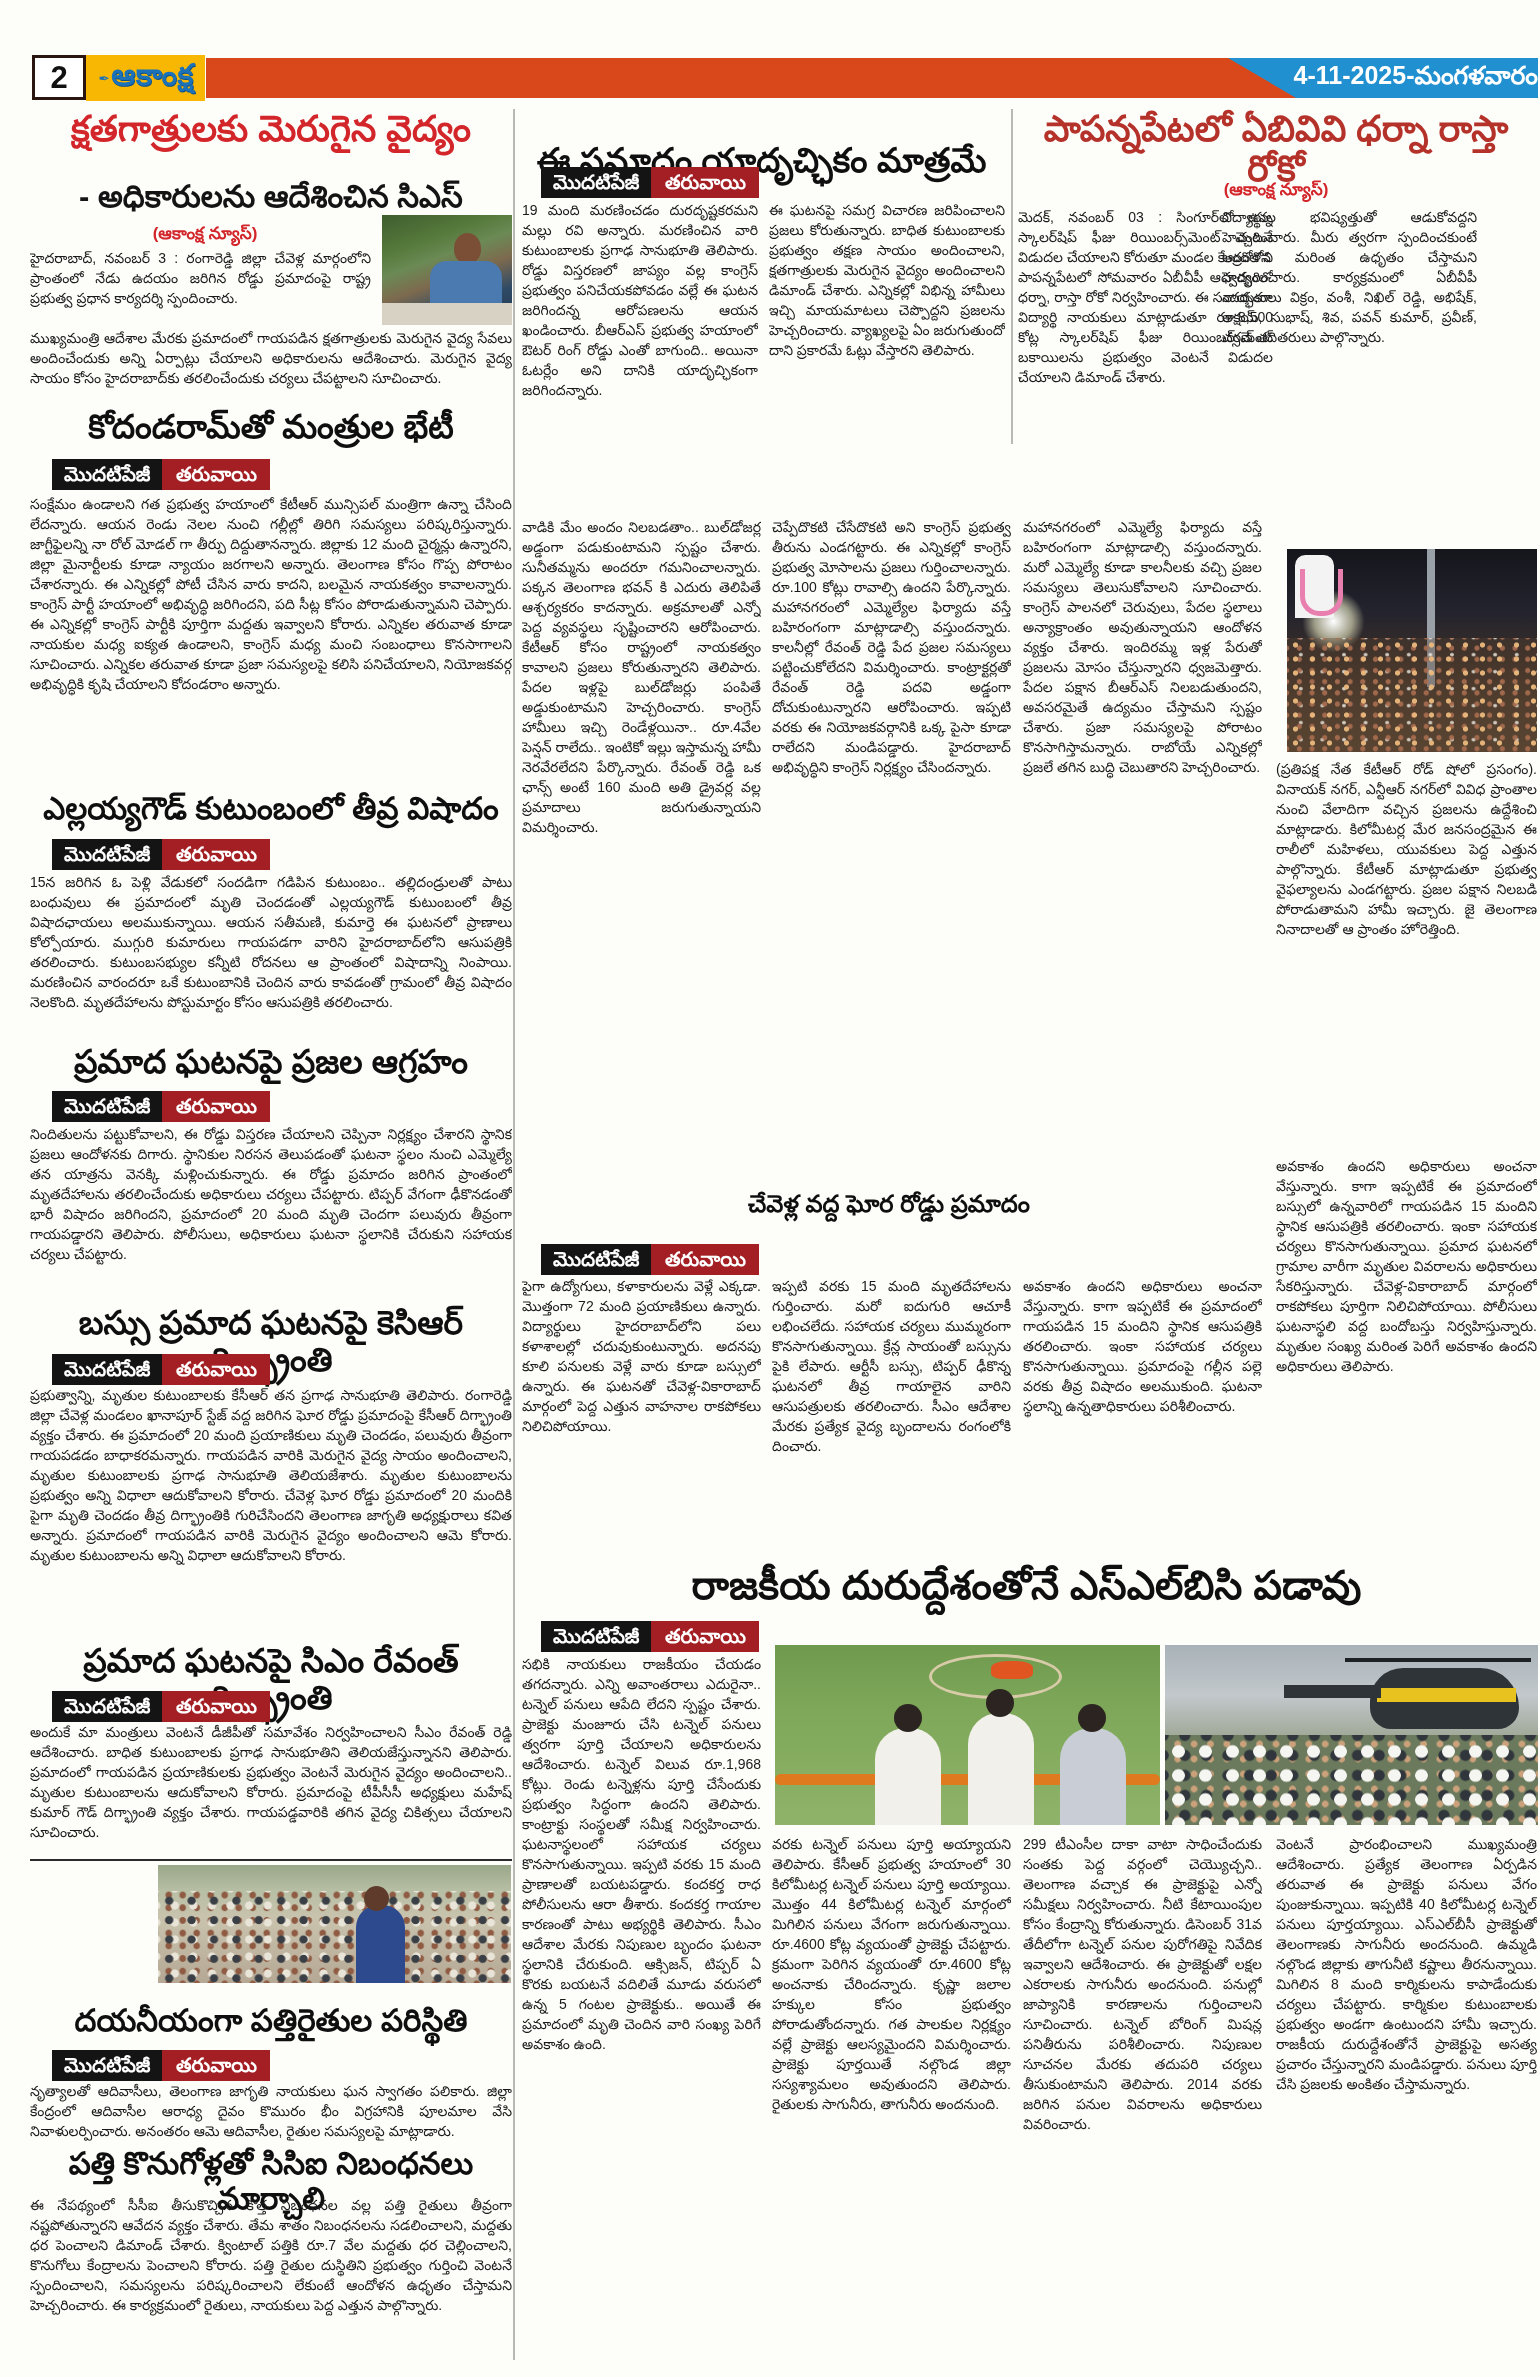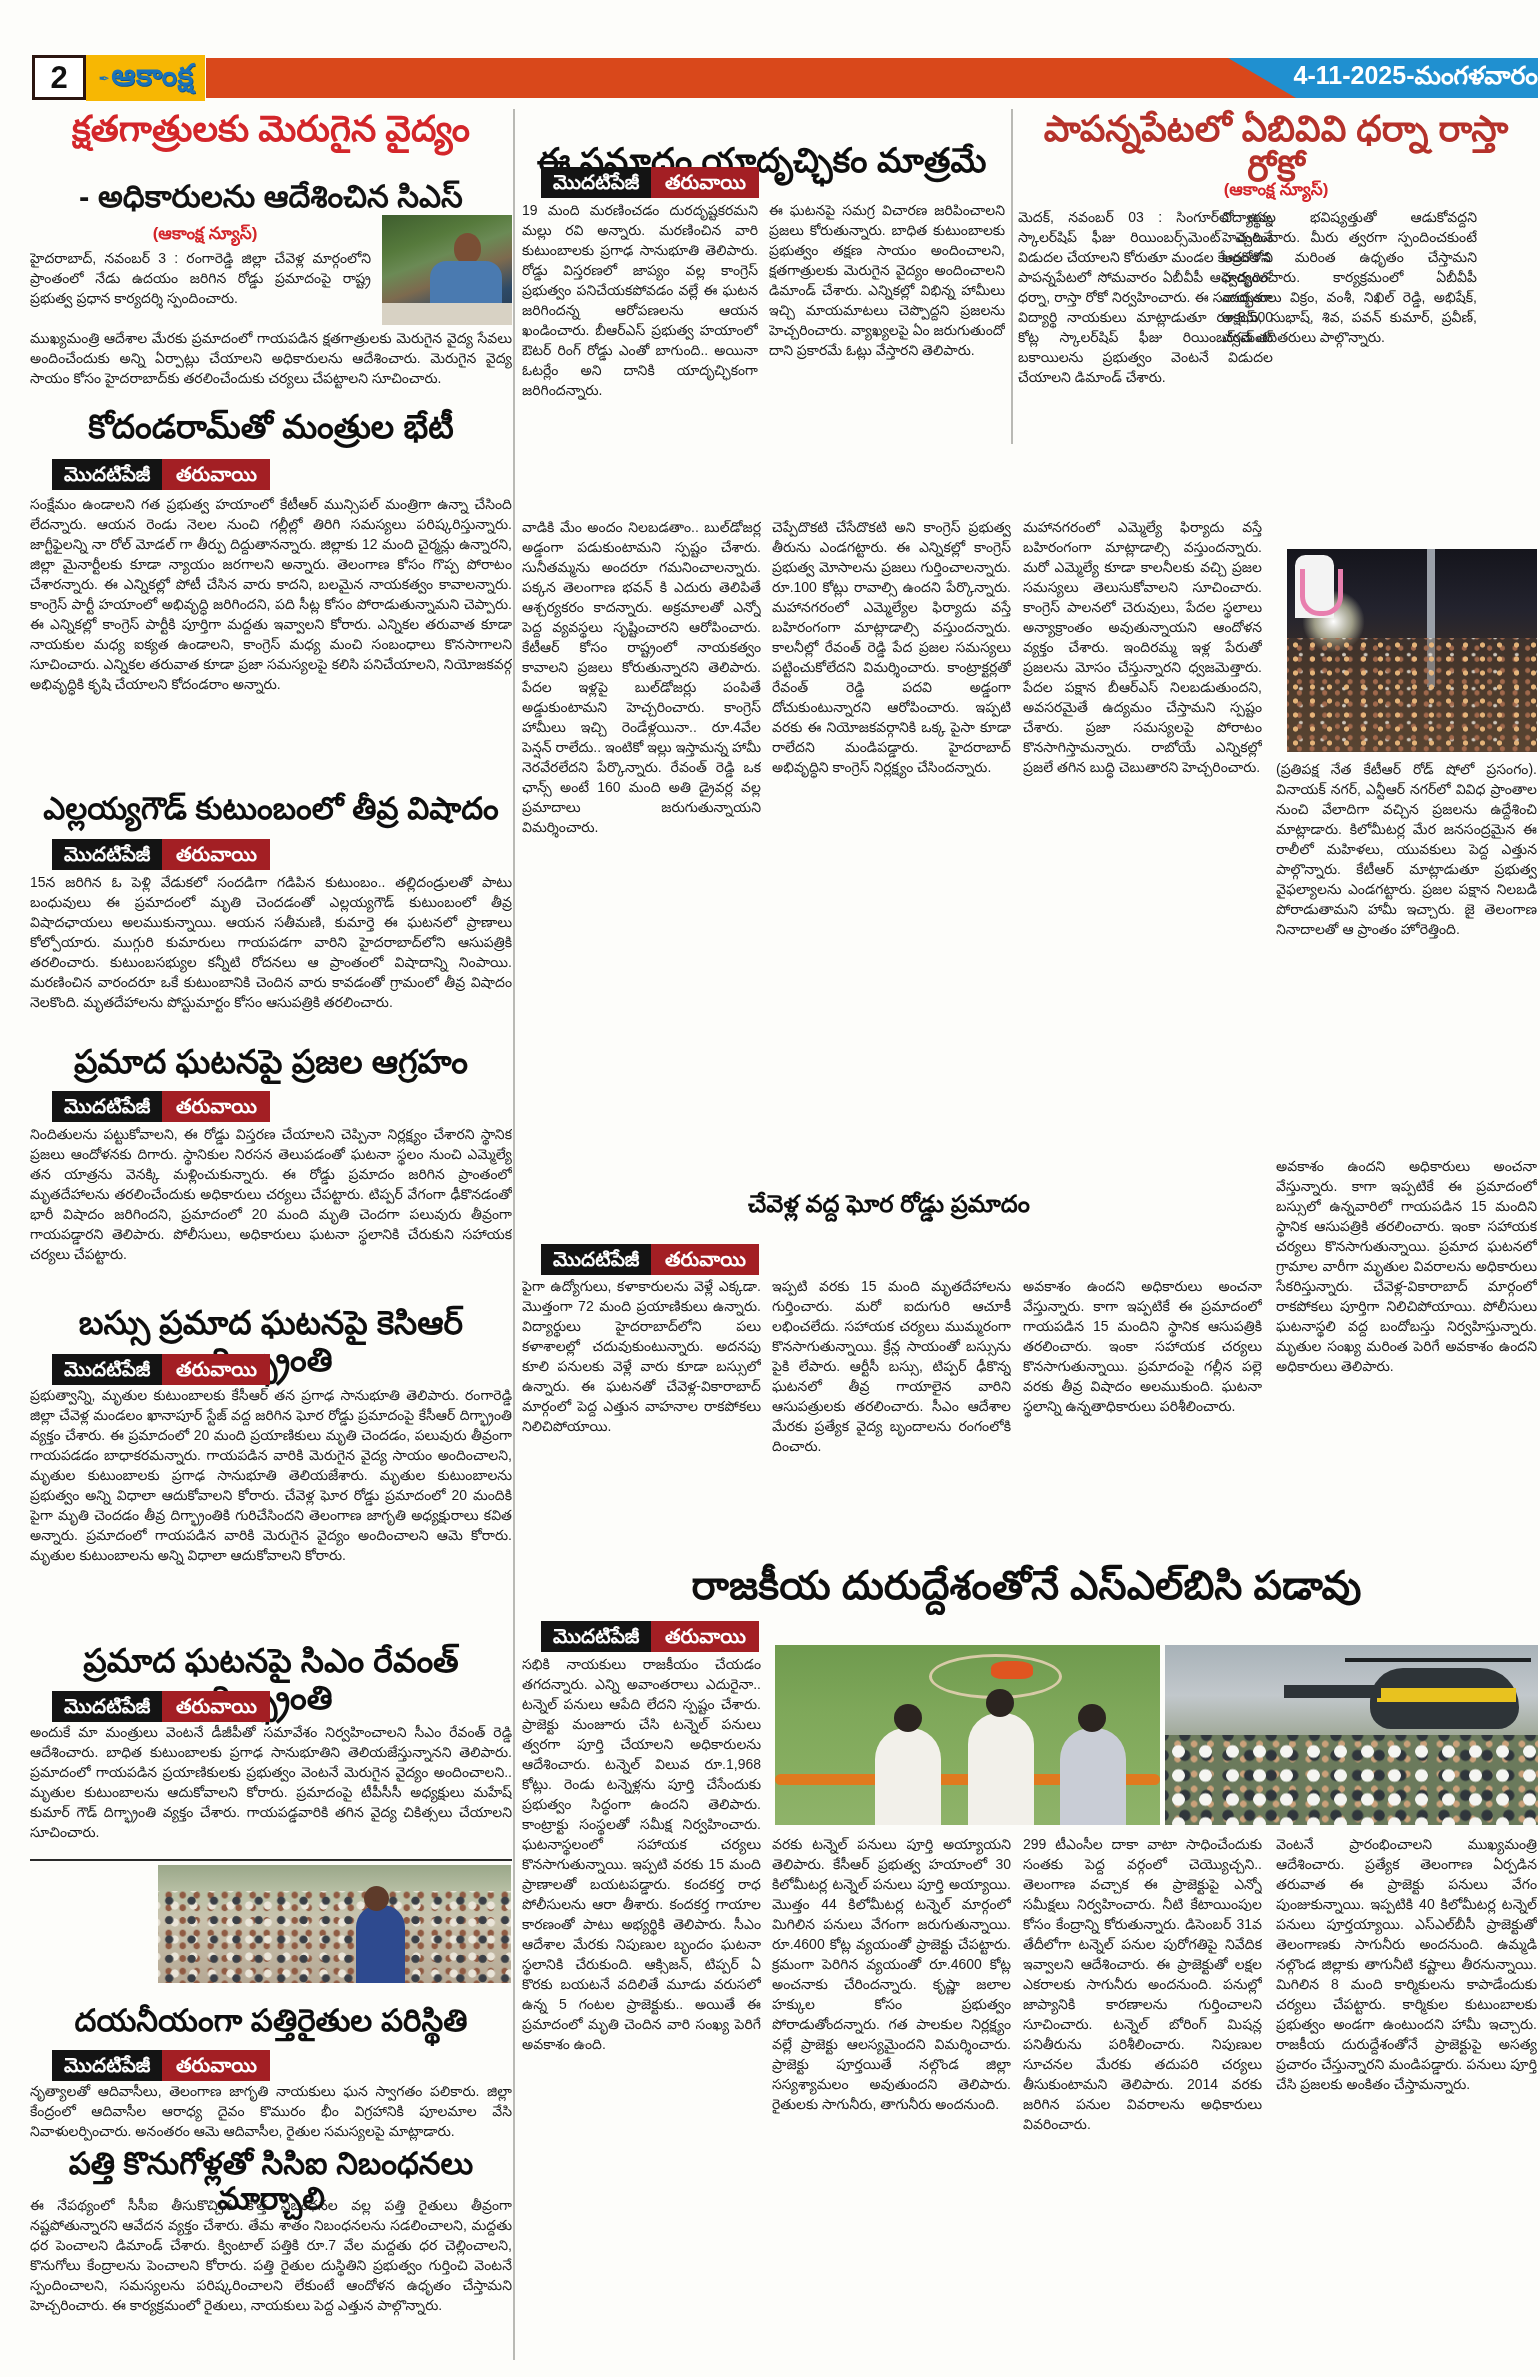--- a/index.html
+++ b/index.html
@@ -11,21 +11,21 @@
            font-size:31px;font-weight:bold;color:#111;display:flex;align-items:center;justify-content:center;}
   .masthead{left:86px;top:55px;width:119px;height:46px;background:#f7b703;display:flex;align-items:center;justify-content:center;}
   .masthead .logo{color:#1b72b8;font-size:30px;font-weight:800;letter-spacing:0.7px;text-shadow:0.7px 0.7px 0 #0d4f86;}
   .masthead .pen{color:#1b72b8;font-size:13.4px;margin:0 1.5px;}
   .hbar{left:206px;top:58px;width:1332px;height:40px;background:#d9481b;}
   .dateband{position:absolute;right:0;top:0;width:378px;height:40px;background:#2090d0;
             clip-path:polygon(18% 0,100% 0,100% 100%,36% 100%);display:flex;align-items:center;justify-content:flex-end;}
   .dateband .dt{color:#fff;font-size:25px;font-weight:bold;padding-left:67px;}
   
   .hl{font-weight:800;text-align:center;line-height:1.12;color:#0f0f0f;}
-  .hl.red{color:#d3262a;font-family:Liberation Serif, serif;}
+  .hl.red{color:#d3262a;}
   .hl.brick{color:#b5322b;}
   .sub{font-weight:800;text-align:center;color:#141414;}
   .byline{color:#d3262a;font-size:17px;font-weight:bold;text-align:center;}
   .tag{display:inline-flex;font-size:20px;font-weight:bold;line-height:1;margin-left:19px;}
   .tag .t1{background:#141414;color:#fff;padding:4.5px 12px 6px;}
   .tag .t2{background:#a31f24;color:#fff;padding:4.5px 13.4px 6px;}
   .body{font-size:14px;line-height:20px;text-align:justify;color:#1a1a1a;overflow:hidden;}
   .vrule{background:#b9b9b4;width:1.5px;}
   .hrule{background:#2a2a2a;height:1.5px;}
   

